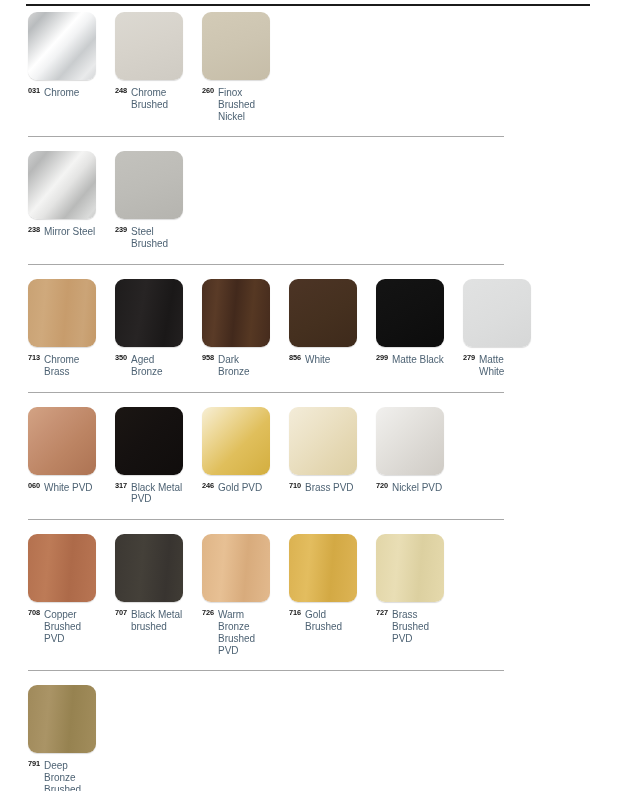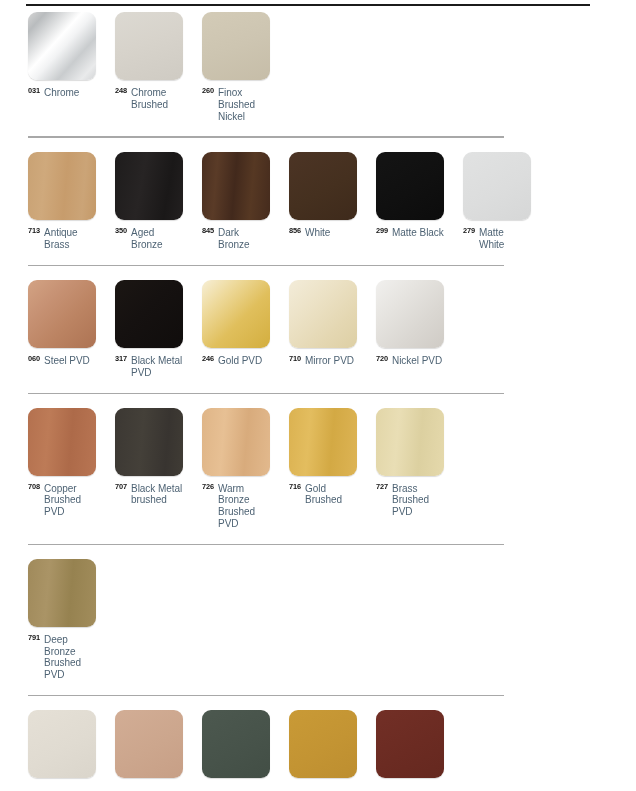--- a/index.html
+++ b/index.html
@@ -119,42 +119,62 @@
             <div class="chip" style="background: linear-gradient(160deg, rgb(211, 203, 183) 0%, rgb(205, 197, 177) 50%, rgb(198, 189, 168) 100%);"></div>
             <div class="caption">
               <span class="code">260</span>
               <span class="name">Finox Brushed Nickel</span>
             </div>
           </div>
         </div>
         <div style="height: 12px;"></div>
       </div>
       <div class="group-rule"></div>
+      <div class="group">
+        <div style="height: 14px; width: 100%;"></div>
+        <div class="swatch-grid">
+          <div class="swatch-cell">
+            <div class="chip" style="background: linear-gradient(130deg, rgb(207, 208, 208) 0%, rgb(183, 184, 184) 16%, rgb(244, 244, 243) 44%, rgb(228, 228, 227) 56%, rgb(185, 186, 185) 74%, rgb(218, 219, 218) 92%, rgb(198, 199, 198) 100%);"></div>
+            <div class="caption">
+              <span class="code">238</span>
+              <span class="name">Mirror Steel</span>
+            </div>
+          </div>
+          <div class="swatch-cell">
+            <div class="chip" style="background: linear-gradient(160deg, rgb(195, 194, 189) 0%, rgb(189, 188, 183) 50%, rgb(181, 180, 175) 100%);"></div>
+            <div class="caption">
+              <span class="code">239</span>
+              <span class="name">Steel Brushed</span>
+            </div>
+          </div>
+        </div>
+        <div style="height: 12px;"></div>
+      </div>
       <div class="group-rule"></div>
       <div class="group">
         <div style="height: 14px; width: 100%;"></div>
         <div class="swatch-grid">
           <div class="swatch-cell">
             <div class="chip" style="background: linear-gradient(95deg, rgb(201, 162, 116) 0%, rgb(207, 169, 124) 25%, rgb(199, 156, 108) 55%, rgb(203, 164, 119) 80%, rgb(196, 153, 104) 100%);"></div>
             <div class="caption">
               <span class="code">713</span>
-              <span class="name">Antique Brass</span>
+              <span class="name">Chrome Brass</span>
             </div>
           </div>
           <div class="swatch-cell">
             <div class="chip" style="background: linear-gradient(100deg, rgb(30, 28, 28) 0%, rgb(39, 36, 36) 40%, rgb(26, 24, 24) 75%, rgb(35, 32, 32) 100%);"></div>
             <div class="caption">
               <span class="code">350</span>
               <span class="name">Aged Bronze</span>
             </div>
           </div>
           <div class="swatch-cell">
             <div class="chip" style="background: linear-gradient(95deg, rgb(74, 47, 32) 0%, rgb(90, 59, 39) 22%, rgb(66, 41, 28) 48%, rgb(86, 56, 35) 72%, rgb(69, 43, 29) 100%);"></div>
             <div class="caption">
-              <span class="code">845</span>
+              <span class="code">958</span>
               <span class="name">Dark Bronze</span>
             </div>
           </div>
           <div class="swatch-cell">
             <div class="chip" style="background: linear-gradient(150deg, rgb(76, 52, 37) 0%, rgb(69, 48, 31) 55%, rgb(62, 42, 27) 100%);"></div>
             <div class="caption">
               <span class="code">856</span>
               <span class="name">White</span>
             </div>
           </div>
@@ -176,42 +196,42 @@
         <div style="height: 12px;"></div>
       </div>
       <div class="group-rule"></div>
       <div class="group">
         <div style="height: 14px; width: 100%;"></div>
         <div class="swatch-grid">
           <div class="swatch-cell">
             <div class="chip" style="background: linear-gradient(135deg, rgb(211, 163, 132) 0%, rgb(199, 146, 116) 30%, rgb(188, 132, 99) 60%, rgb(173, 115, 83) 100%);"></div>
             <div class="caption">
               <span class="code">060</span>
-              <span class="name">Steel PVD</span>
+              <span class="name">White PVD</span>
             </div>
           </div>
           <div class="swatch-cell">
             <div class="chip" style="background: linear-gradient(135deg, rgb(27, 22, 19) 0%, rgb(21, 17, 16) 45%, rgb(16, 13, 12) 100%);"></div>
             <div class="caption">
               <span class="code">317</span>
               <span class="name">Black Metal PVD</span>
             </div>
           </div>
           <div class="swatch-cell">
             <div class="chip" style="background: linear-gradient(135deg, rgb(247, 239, 214) 0%, rgb(238, 218, 157) 26%, rgb(224, 191, 92) 58%, rgb(211, 174, 63) 100%);"></div>
             <div class="caption">
               <span class="code">246</span>
               <span class="name">Gold PVD</span>
             </div>
           </div>
           <div class="swatch-cell">
             <div class="chip" style="background: linear-gradient(135deg, rgb(243, 236, 217) 0%, rgb(236, 226, 198) 35%, rgb(228, 215, 178) 70%, rgb(221, 207, 164) 100%);"></div>
             <div class="caption">
               <span class="code">710</span>
-              <span class="name">Mirror  PVD</span>
+              <span class="name">Brass  PVD</span>
             </div>
           </div>
           <div class="swatch-cell">
             <div class="chip" style="background: linear-gradient(135deg, rgb(241, 240, 238) 0%, rgb(230, 228, 224) 32%, rgb(218, 215, 210) 66%, rgb(207, 203, 197) 100%);"></div>
             <div class="caption">
               <span class="code">720</span>
               <span class="name">Nickel PVD</span>
             </div>
           </div>
         </div>

